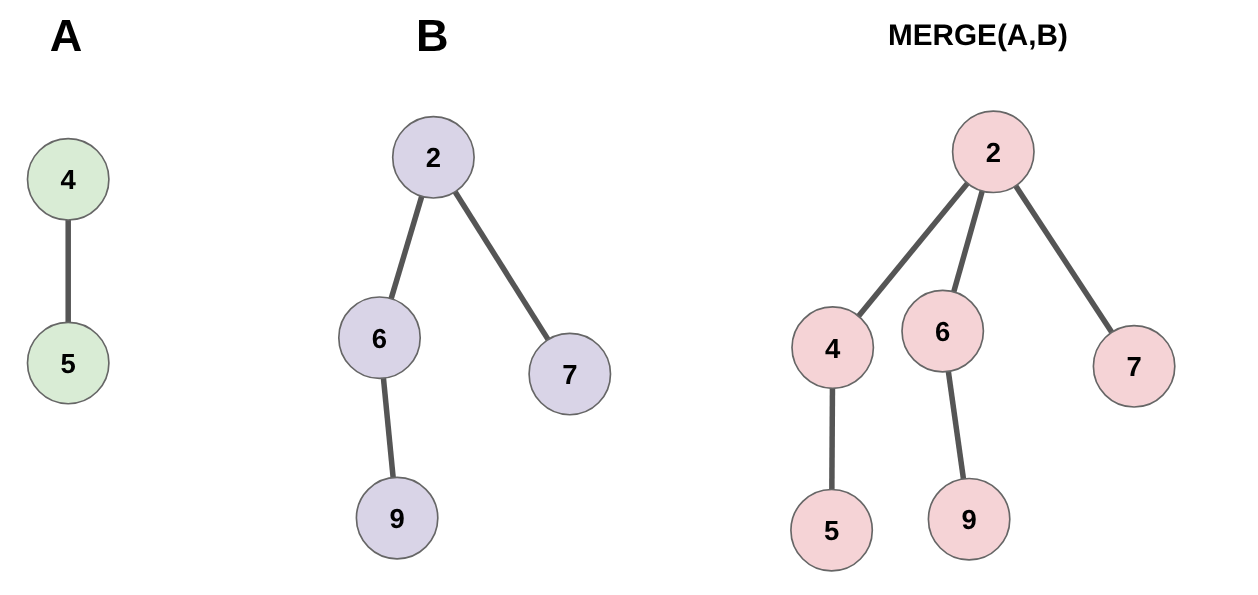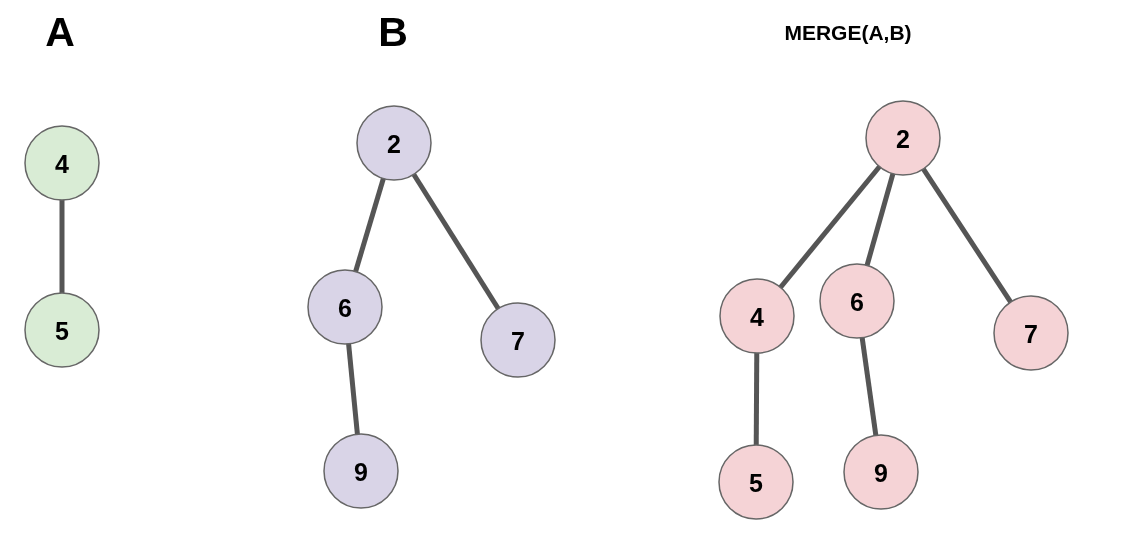--- a/index.html
+++ b/index.html
@@ -32,22 +32,23 @@
     white-space: nowrap;
     text-align: center;
     transform: translateX(-50%);
     user-select: none;
   }
   .title-big {
     font-size: 41px;
     line-height: 41px;
   }
   .title-small {
-    font-size: 21px;
+    font-size: 27px;
     line-height: 21px;
+    margin-left: 41px;
   }
   .node-label {
     font-family: "Liberation Sans", sans-serif;
     font-weight: bold;
     font-size: 25px;
     fill: #000000;
     text-anchor: middle;
     dominant-baseline: central;
     user-select: none;
   }

